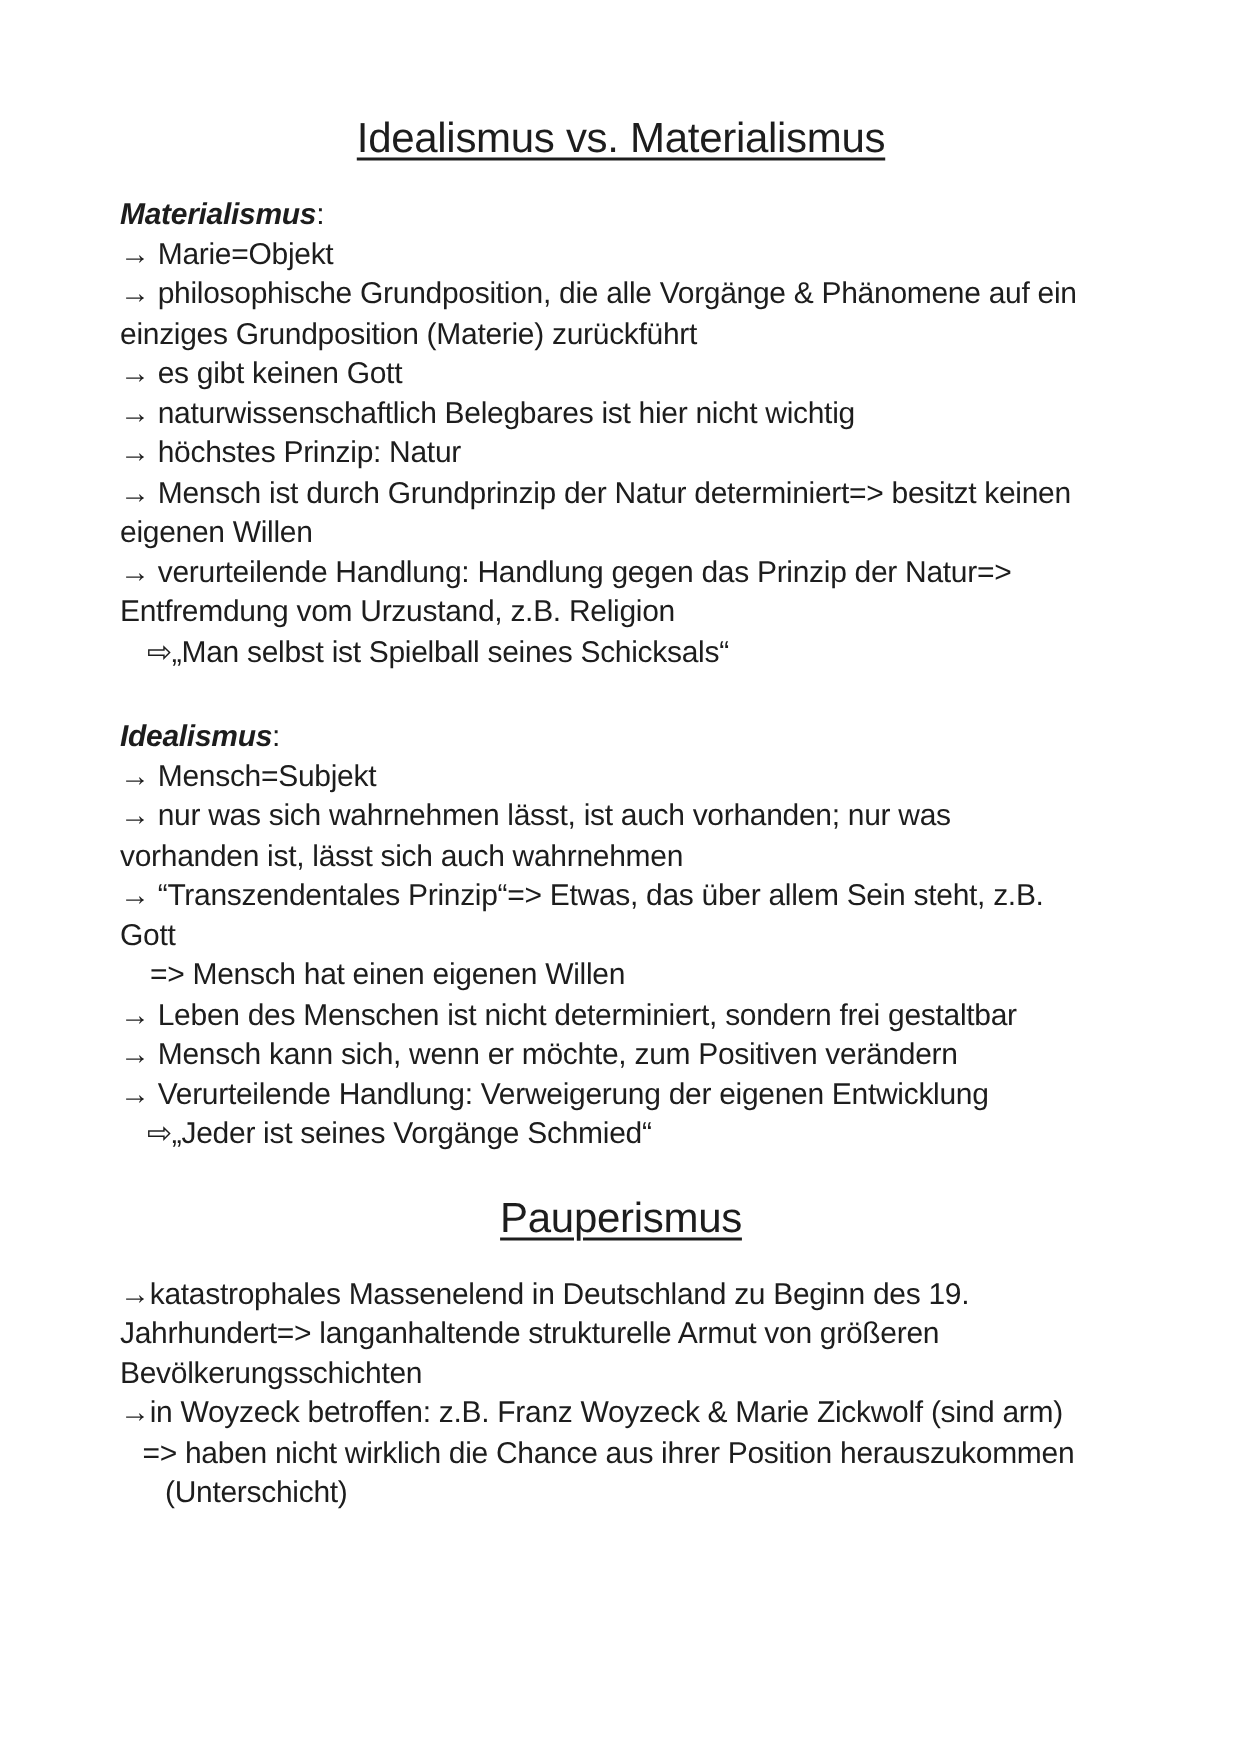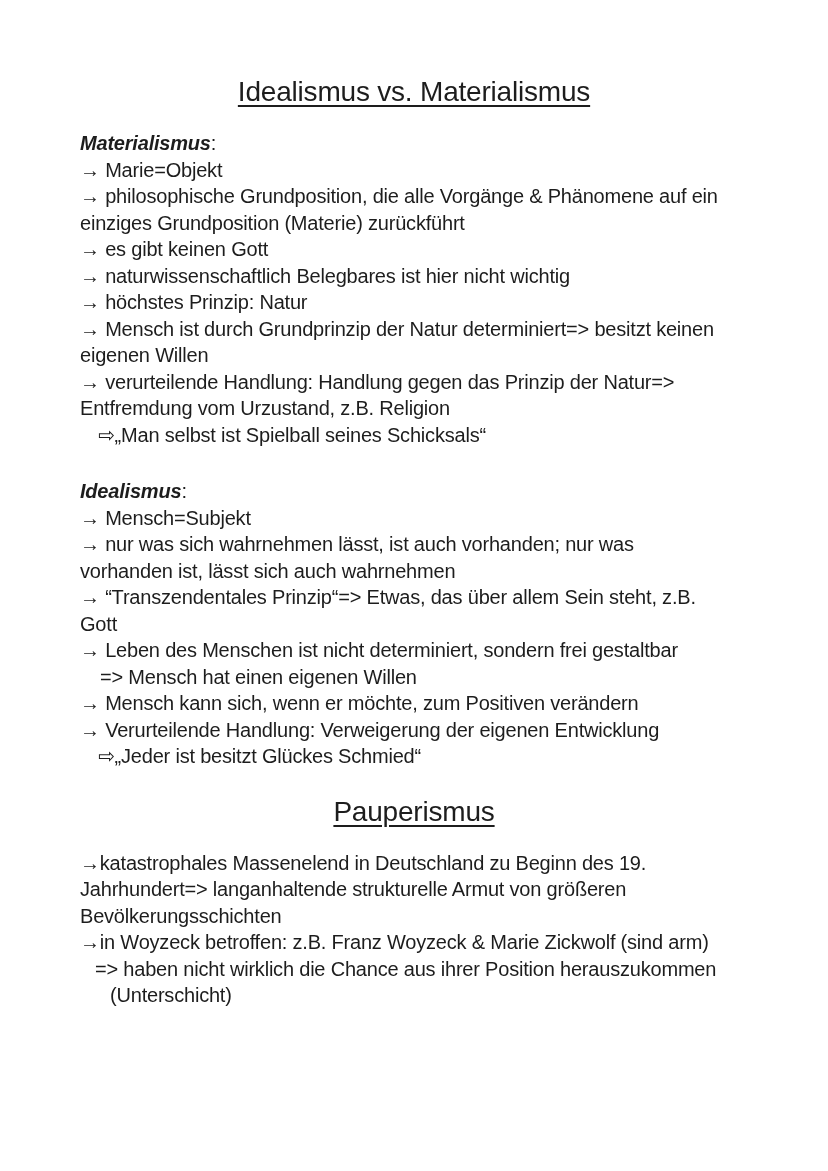--- a/index.html
+++ b/index.html
@@ -56,25 +56,25 @@
       <div class="line" style="padding-left: 18px;">⇨„Man selbst ist Spielball seines Schicksals“</div>
     </div>
 
   <div class="section" id="sec-idealismus">
       <div class="line sec-heading"><span class="hw">Idealismus</span><span>:</span></div>
       <div class="line">→ Mensch=Subjekt</div>
       <div class="line">→ nur was sich wahrnehmen lässt, ist auch vorhanden; nur was</div>
       <div class="line">vorhanden ist, lässt sich auch wahrnehmen</div>
       <div class="line">→ “Transzendentales Prinzip“=&gt; Etwas, das über allem Sein steht, z.B.</div>
       <div class="line">Gott</div>
+      <div class="line" style="padding-left: 20px;">=&gt; Mensch hat einen eigenen Willen</div>
       <div class="line">→ Leben des Menschen ist nicht determiniert, sondern frei gestaltbar</div>
-      <div class="line" style="padding-left: 20px;">=&gt; Mensch hat einen eigenen Willen</div>
       <div class="line">→ Mensch kann sich, wenn er möchte, zum Positiven verändern</div>
       <div class="line">→ Verurteilende Handlung: Verweigerung der eigenen Entwicklung</div>
-      <div class="line" style="padding-left: 18px;">⇨„Jeder ist besitzt Glückes Schmied“</div>
+      <div class="line" style="padding-left: 18px;">⇨„Jeder ist seines Vorgänge Schmied“</div>
     </div>
 
   <div class="doc-title">
     <span class="underlined">Pauperismus</span>
   </div>
 
   <div class="section" id="sec-pauperismus">
       <div class="line">→katastrophales Massenelend in Deutschland zu Beginn des 19.</div>
       <div class="line">Jahrhundert=&gt; langanhaltende strukturelle Armut von größeren</div>
       <div class="line">Bevölkerungsschichten</div>

